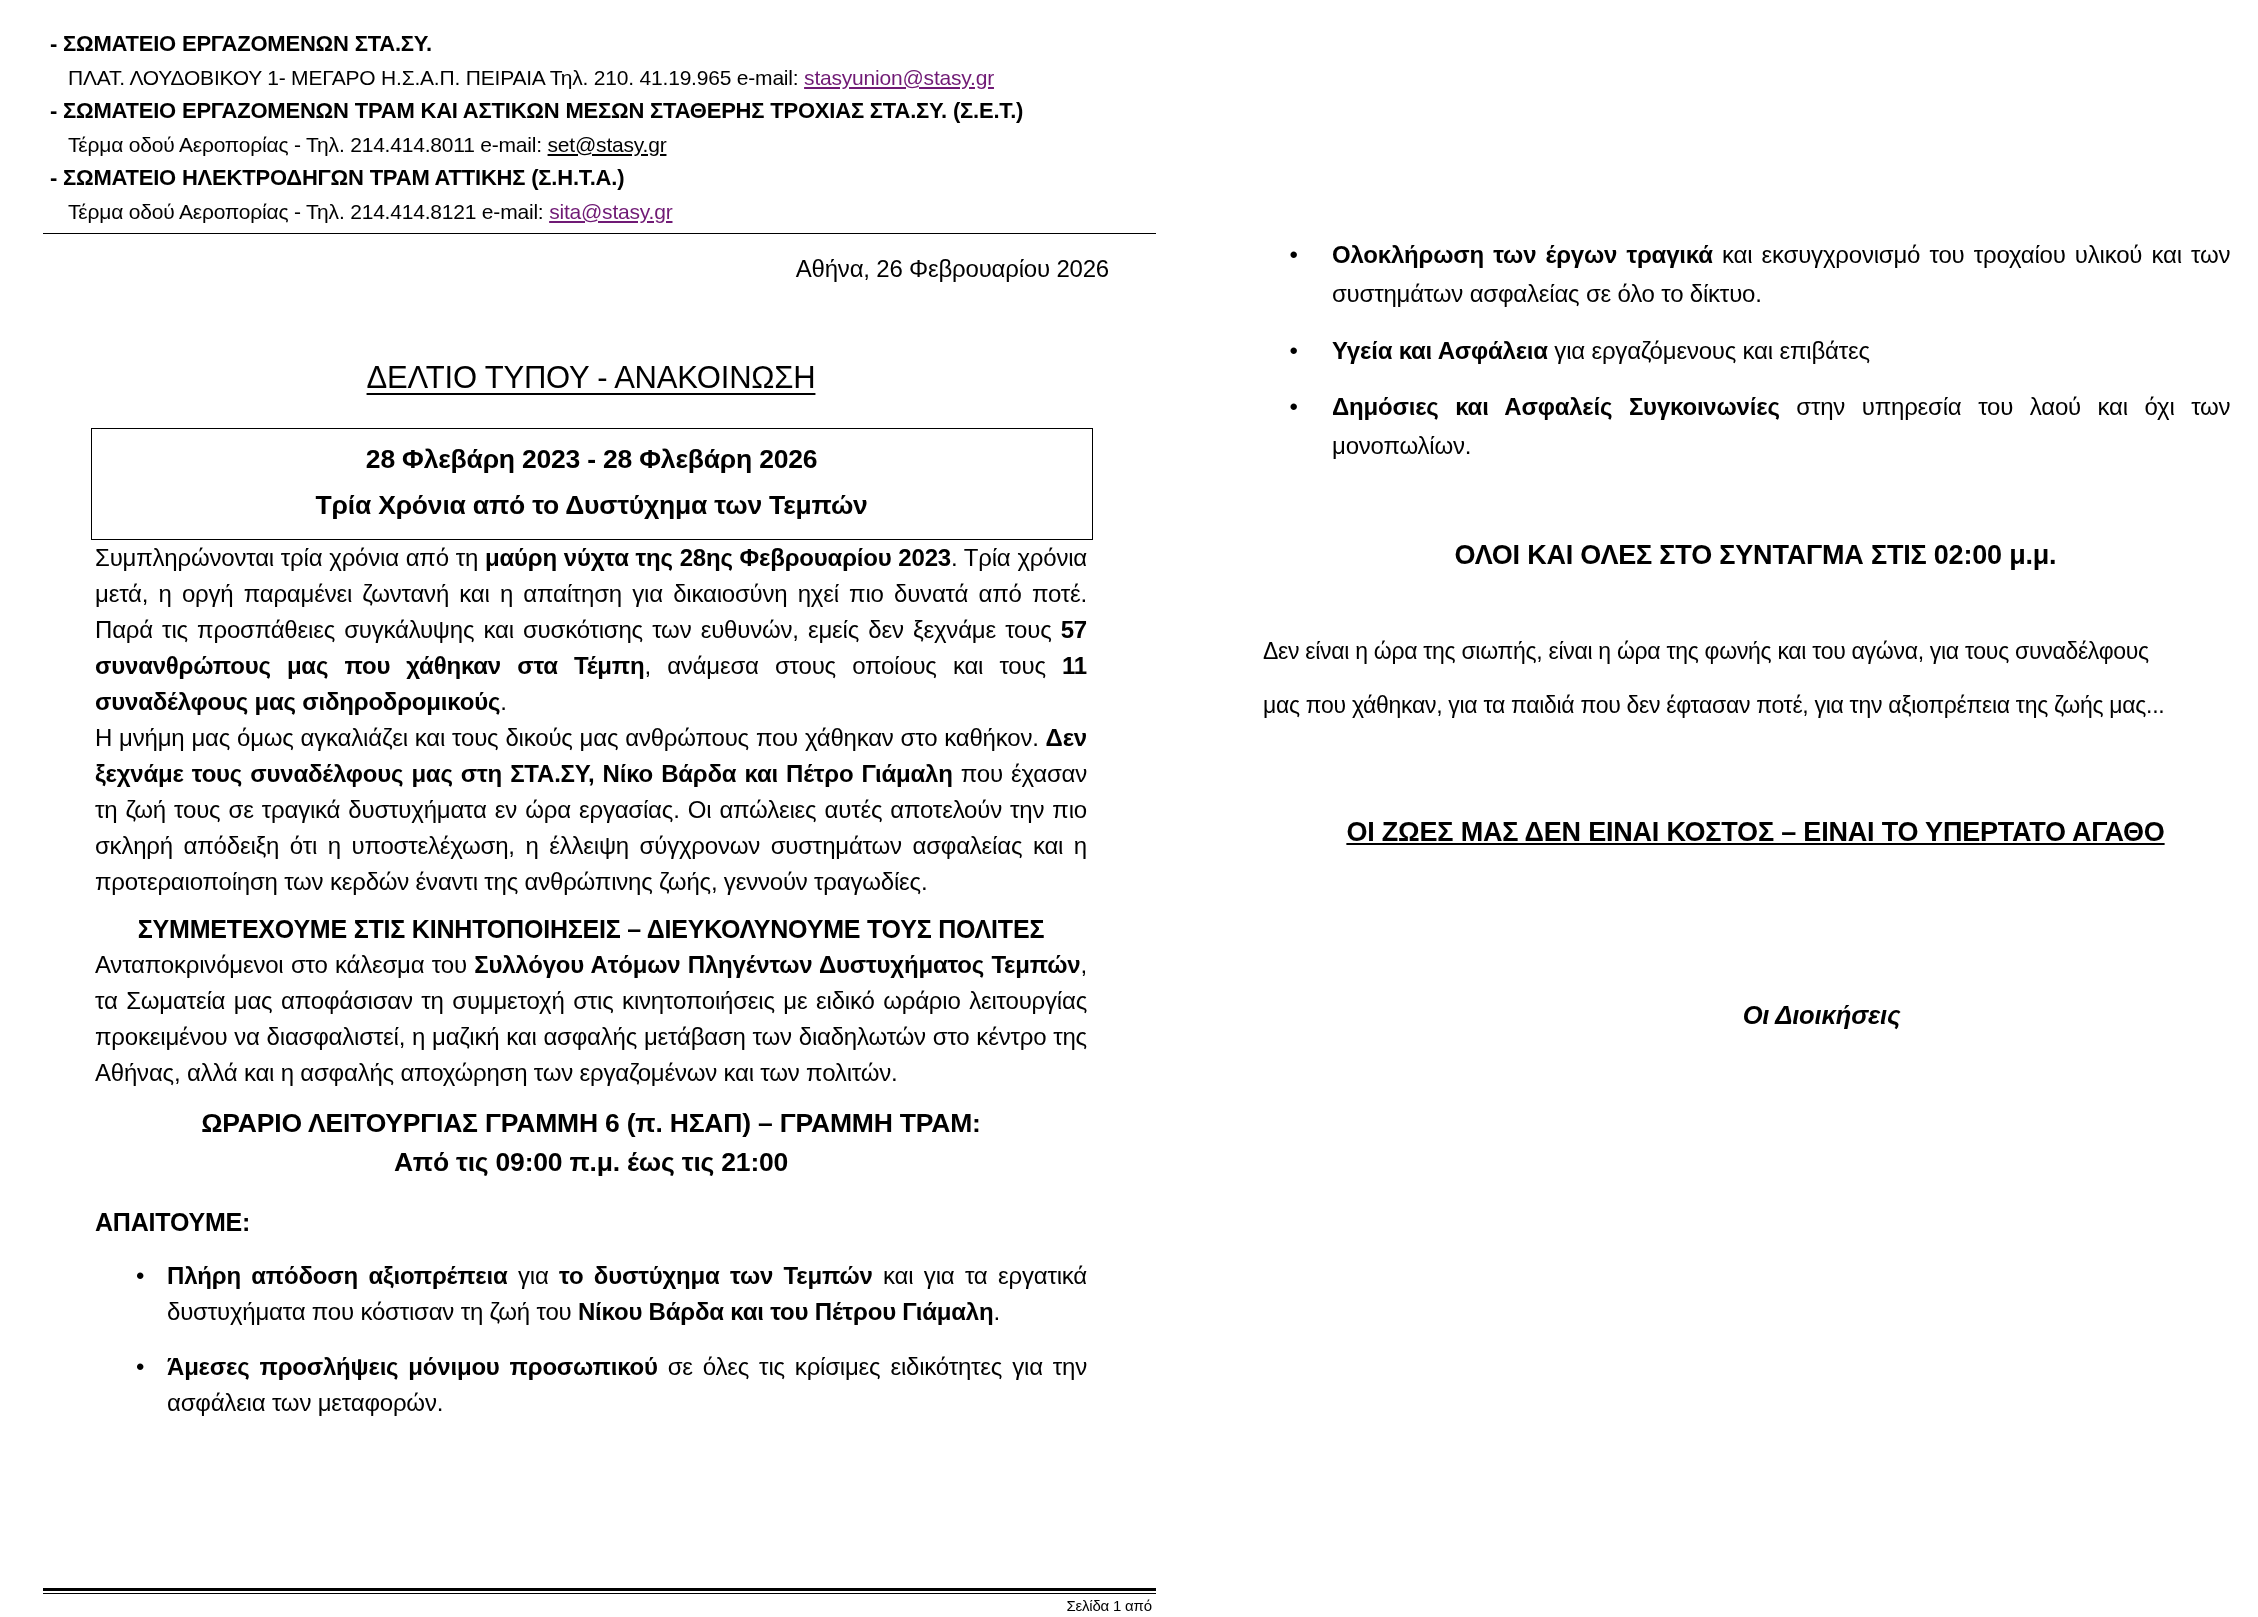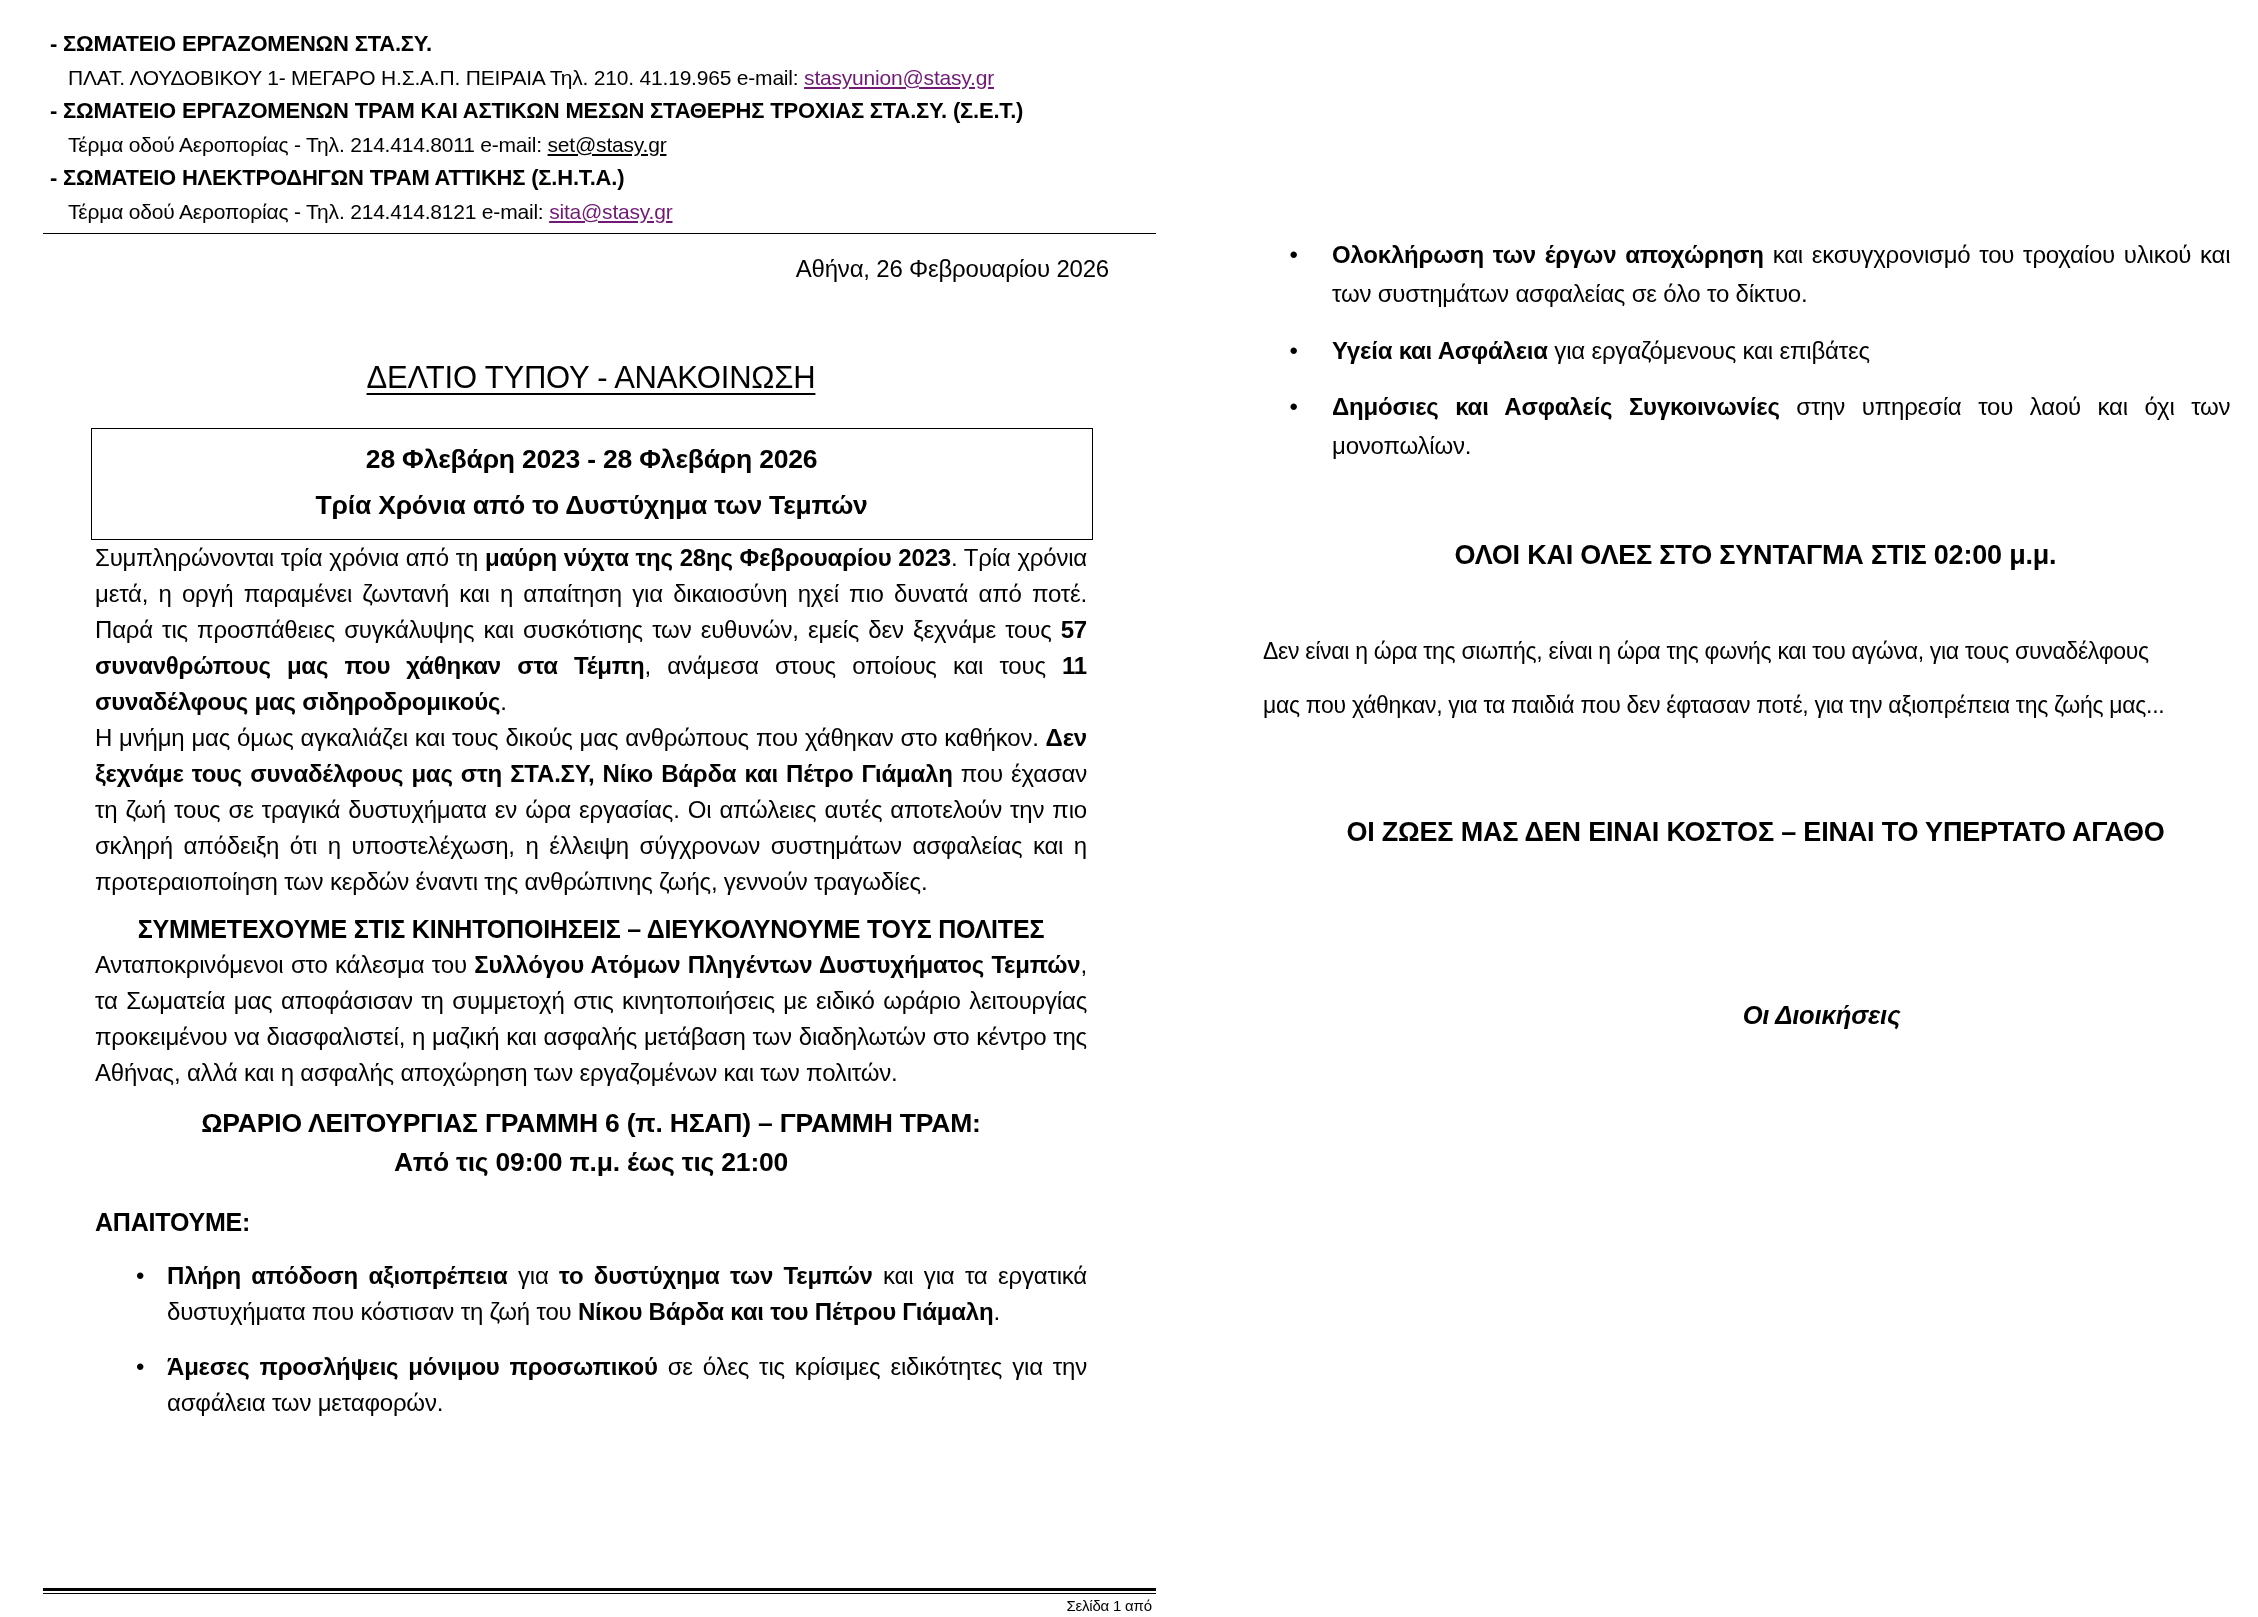--- a/index.html
+++ b/index.html
@@ -46,21 +46,21 @@
   
   .page-right{position:absolute;left:1263px;top:0;width:985px;padding-top:235px;}
   ul.demands-r{list-style:none;margin:0;padding:0 17.6px 0 0;}
   ul.demands-r li{position:relative;padding-left:69px;font-size:24px;line-height:39px;text-align:justify;}
   ul.demands-r li.single{text-align:left;}
   ul.demands-r li::before{content:"•";position:absolute;left:26.5px;top:0;font-size:24px;}
   ul.demands-r li + li{margin-top:17.6px;}
   .h-rally{margin-top:70px;text-align:center;font-size:27px;font-weight:bold;line-height:40px;}
   .spaced-para{margin-top:49px;font-size:23px;line-height:54px;letter-spacing:-0.3px;}
   .spaced-para .ln{white-space:nowrap;}
-  .h-lives{margin-top:80px;text-align:center;font-size:27px;font-weight:bold;line-height:40px;}
+  .h-lives{margin-top:80px;text-align:center;font-size:27px;font-weight:bold;line-height:40px;text-decoration:underline;}
   .signature{margin-top:146px;text-align:center;padding-left:132px;
              font-size:25.6px;font-weight:bold;font-style:italic;line-height:35px;}
 </style>
 </head>
 <body>
 
 <div class="page-left">
 
   <div>
     <div>
@@ -116,21 +116,21 @@
 <div class="page-footer">
   <div class="footer-rule"></div>
   <div class="footer-text-wrap">
     <span class="footer-text">Σελίδα 1 από 2</span>
   </div>
 </div>
 
 <div class="page-right">
 
   <ul class="demands-r">
-    <li><span class="b">Ολοκλήρωση των έργων αποχώρηση</span><span> και εκσυγχρονισμό του τροχαίου υλικού και των συστημάτων ασφαλείας σε όλο το δίκτυο.</span></li>
+    <li><span class="b">Ολοκλήρωση των έργων τραγικά</span><span> και εκσυγχρονισμό του τροχαίου υλικού και των συστημάτων ασφαλείας σε όλο το δίκτυο.</span></li>
     <li class="single"><span class="b">Υγεία και Ασφάλεια</span><span> για εργαζόμενους και επιβάτες</span></li>
     <li><span class="b">Δημόσιες και Ασφαλείς Συγκοινωνίες</span><span> στην υπηρεσία του λαού και όχι των μονοπωλίων.</span></li>
   </ul>
 
   <div class="h-rally">ΟΛΟΙ ΚΑΙ ΟΛΕΣ ΣΤΟ ΣΥΝΤΑΓΜΑ ΣΤΙΣ 02:00 μ.μ.</div>
 
   <div class="spaced-para">
     <div class="ln">Δεν είναι η ώρα της σιωπής, είναι η ώρα της  φωνής  και του αγώνα, για τους συναδέλφους</div>
     <div class="ln">μας  που χάθηκαν, για τα παιδιά που δεν έφτασαν ποτέ, για την αξιοπρέπεια της ζωής μας...</div>
   </div>

